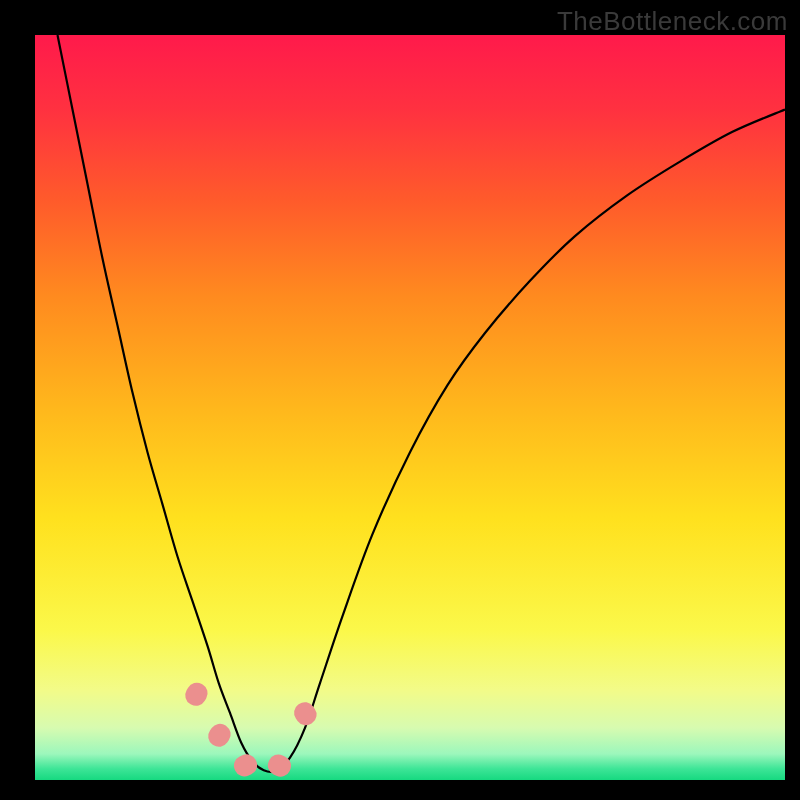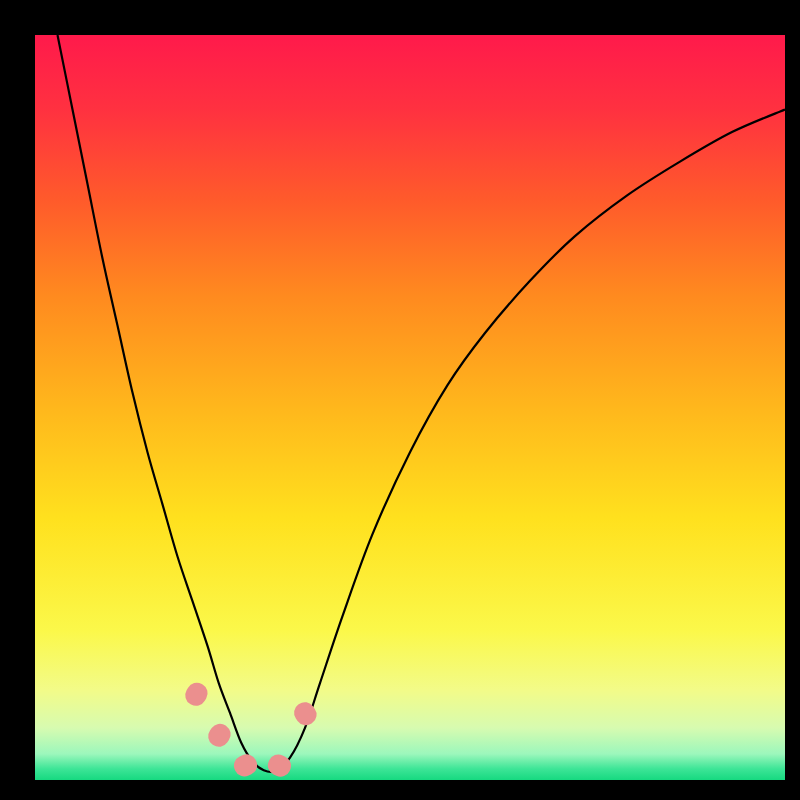--- a/index.html
+++ b/index.html
@@ -49,20 +49,21 @@
     border-radius: 10px;
     z-index: 6;
     background: #eb8f8e;
   }
 </style>
 </head>
 <body>
 
 <div class="frame">
 
+  <div class="watermark">TheBottleneck.com</div>
 
   <div class="plot-area">
 
     <svg class="plot-bg" viewBox="0 0 750 745" preserveAspectRatio="none">
       <defs>
         <linearGradient id="heat" x1="0" y1="0" x2="0" y2="1">
             <stop offset="0%" stop-color="#ff1a4b"></stop>
             <stop offset="10%" stop-color="#ff3140"></stop>
             <stop offset="22%" stop-color="#ff5a2b"></stop>
             <stop offset="35%" stop-color="#ff8a1f"></stop>

